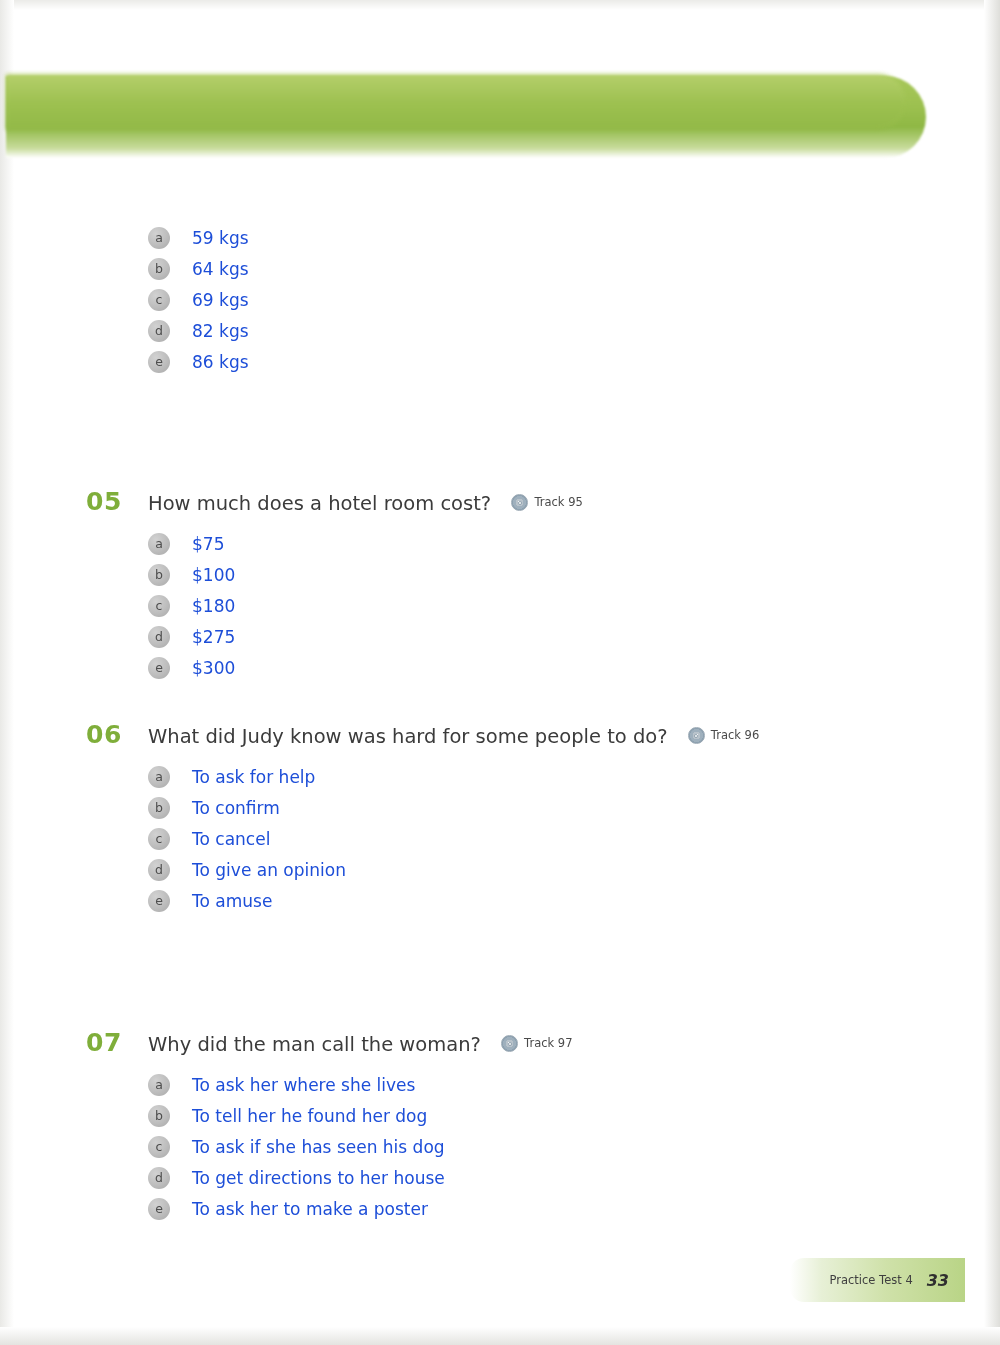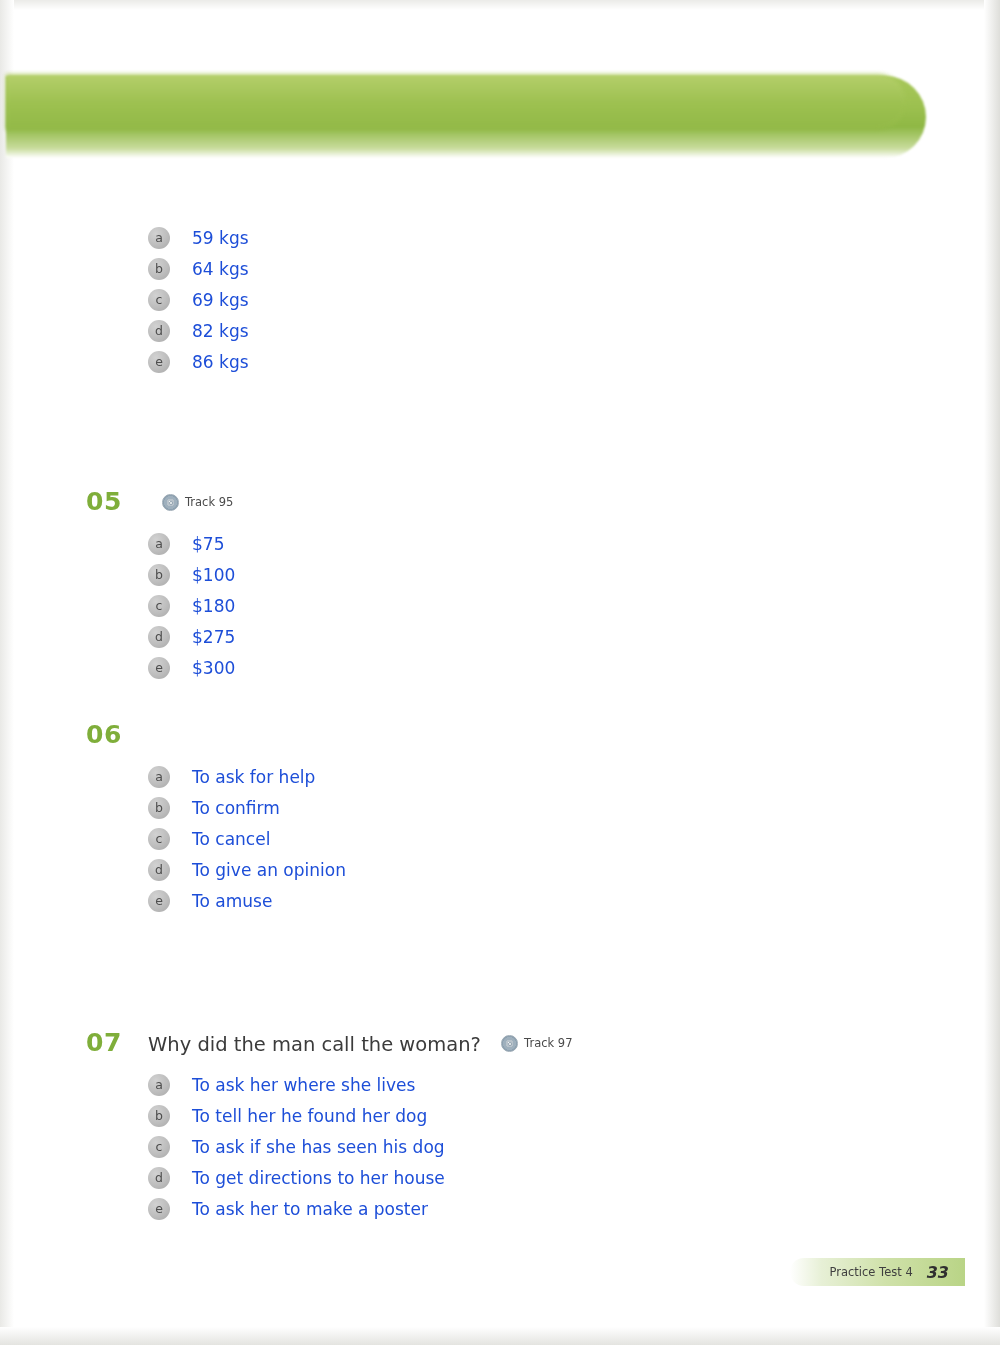--- a/index.html
+++ b/index.html
@@ -164,21 +164,21 @@
     color: #1d4ed8;
     white-space: nowrap;
   }
 
   
   .footer-bar {
     position: absolute;
     left: 790px;
     top: 1258px;
     width: 175px;
-    height: 28px;
+    height: 44px;
     background: linear-gradient(to right, #ffffff 0%, #e7f0d6 18%, #cfe1a9 55%, #b9d486 100%);
     border-radius: 14px 0 0 14px;
     display: flex;
     align-items: center;
     justify-content: flex-end;
     padding-right: 16px;
     box-sizing: border-box;
   }
   .footer-text {
     font-size: 11.5px;
@@ -227,20 +227,21 @@
         <span class="opt-bullet">e</span>
         <span class="opt-label">86 kgs</span>
       </div>
     </div>
   </div>
 
   <div class="question-block" style="top:489px;">
     <div class="q-head">
       <div class="q-number">05</div>
       <div class="q-text">
+        <span>How much does a hotel room cost?</span>
         <span class="track">
           <span class="cd-icon"></span>
           <span class="track-label">Track 95</span>
         </span>
       </div>
     </div>
     <div class="options">
       <div class="option">
         <span class="opt-bullet">a</span>
         <span class="opt-label">$75</span>
@@ -260,20 +261,27 @@
       <div class="option">
         <span class="opt-bullet">e</span>
         <span class="opt-label">$300</span>
       </div>
     </div>
   </div>
 
   <div class="question-block" style="top:722px;">
     <div class="q-head">
       <div class="q-number">06</div>
+      <div class="q-text">
+        <span>What did Judy know was hard for some people to do?</span>
+        <span class="track">
+          <span class="cd-icon"></span>
+          <span class="track-label">Track 96</span>
+        </span>
+      </div>
     </div>
     <div class="options">
       <div class="option">
         <span class="opt-bullet">a</span>
         <span class="opt-label">To ask for help</span>
       </div>
       <div class="option">
         <span class="opt-bullet">b</span>
         <span class="opt-label">To confirm</span>
       </div>

